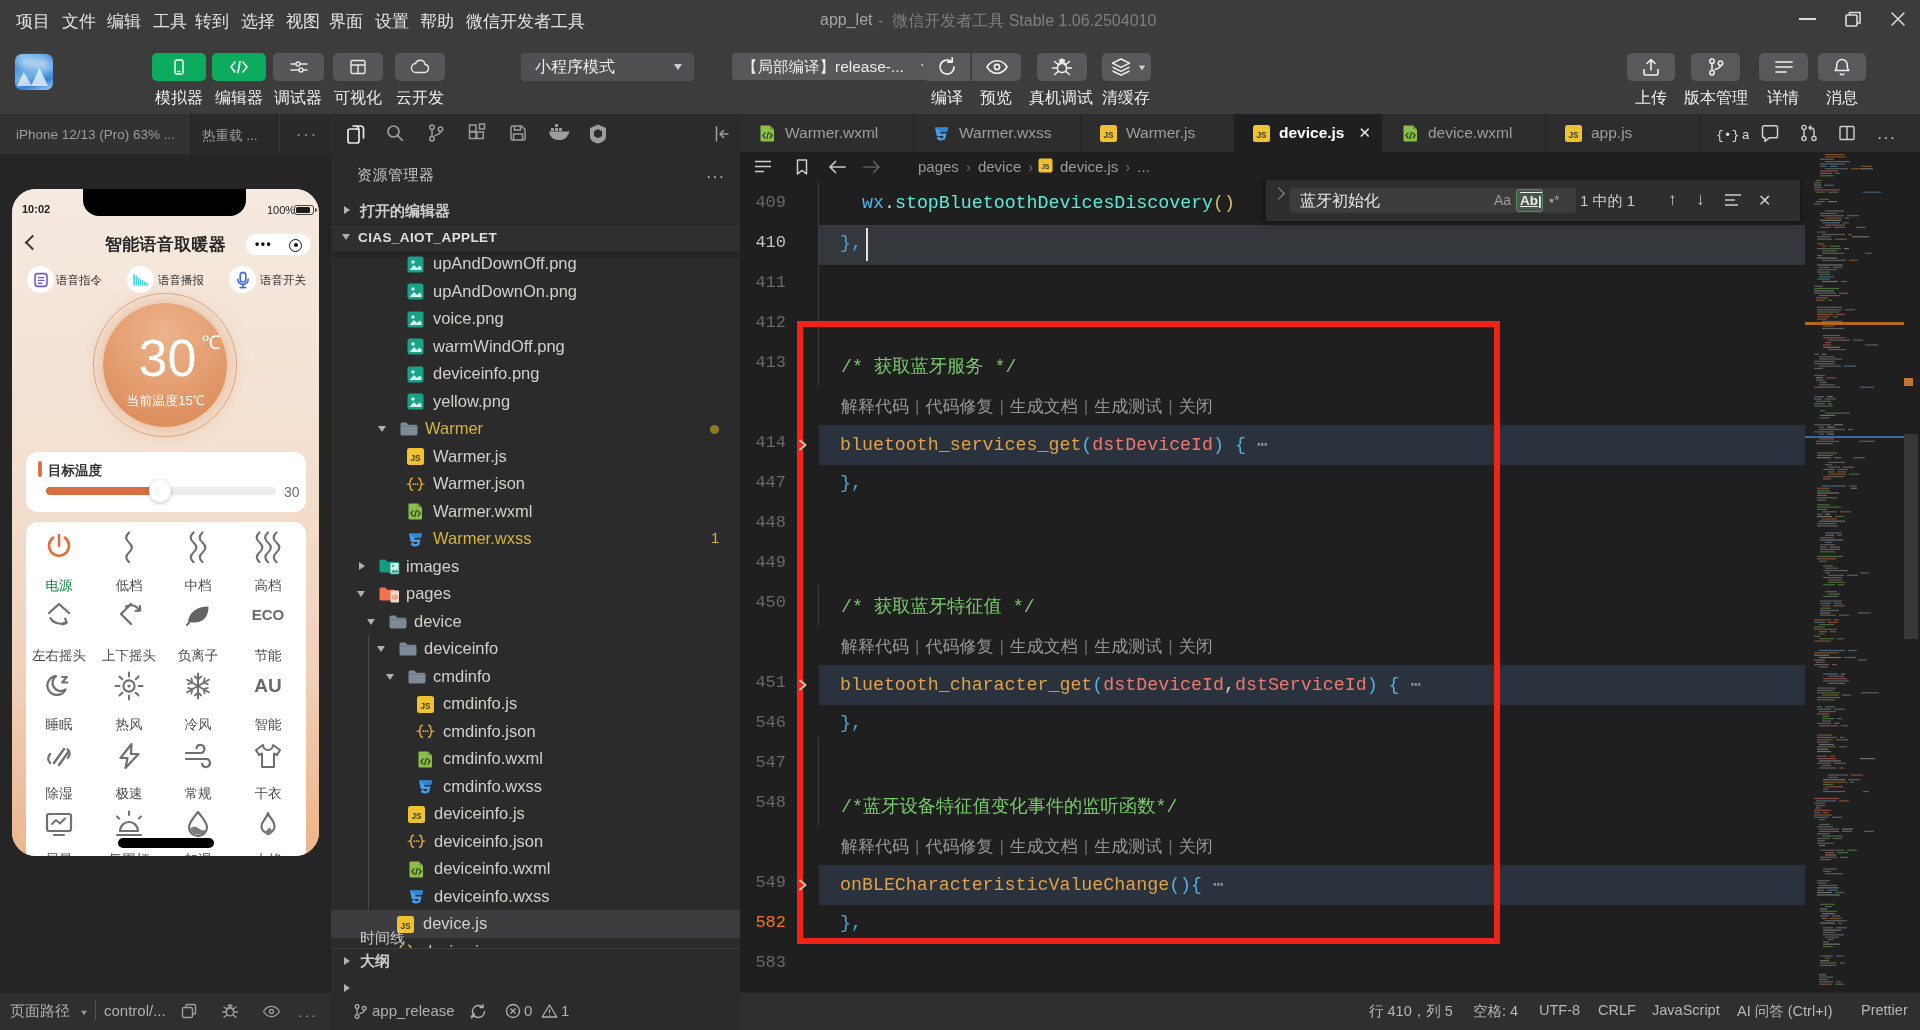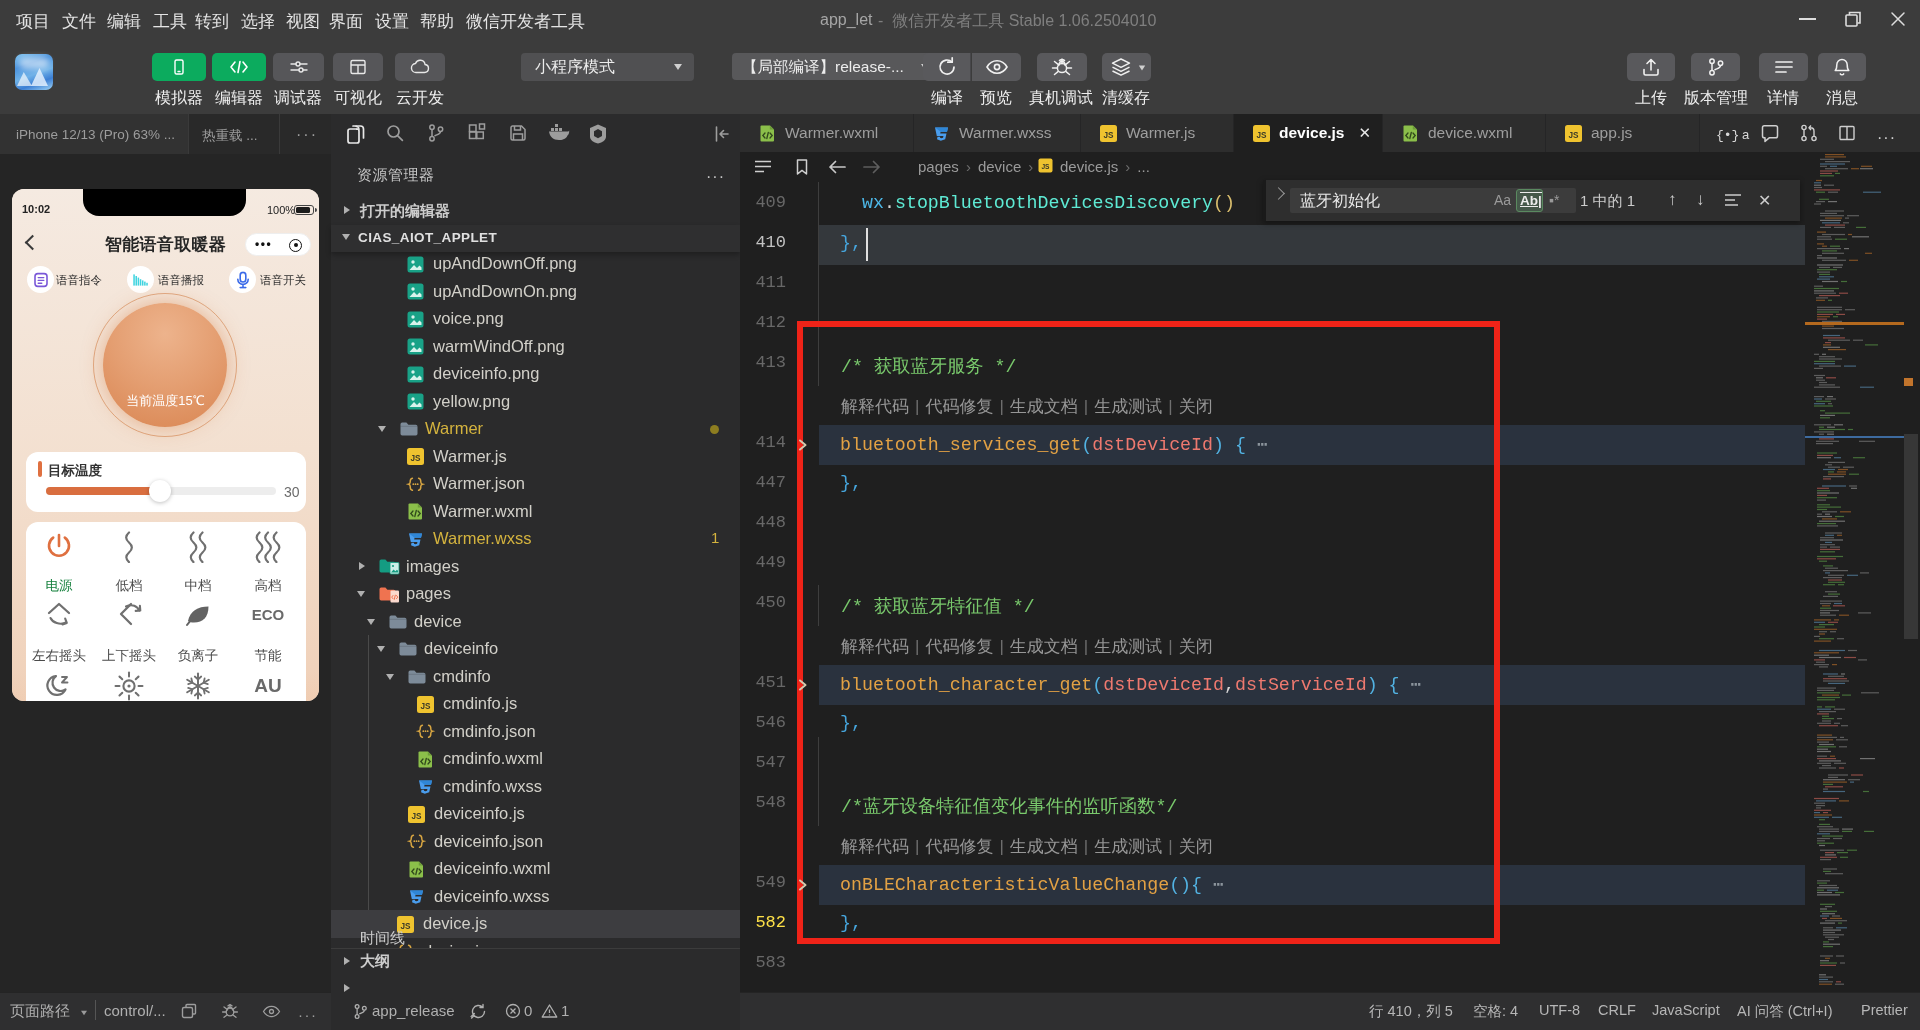--- a/index.html
+++ b/index.html
@@ -171,21 +171,21 @@
 <div class="a tlabel" style="left:1783px;top:88px;transform:translateX(-50%)">详情</div>
 <div class="a tlabel" style="left:1842px;top:88px;transform:translateX(-50%)">消息</div>
 <div class="a" style="left:0;top:114px;width:331px;height:916px;background:#252525"></div>
 <div class="a" style="left:0;top:114px;width:331px;height:40px;background:#292929"></div>
 <div class="a" style="left:0;top:114px;width:188px;height:40px;background:#323232"></div>
 <div class="a" style="left:188px;top:114px;width:1px;height:40px;background:#3a3a3a"></div>
 <div class="a" style="left:279px;top:114px;width:1px;height:40px;background:#3a3a3a"></div>
 <div class="a" style="left:16px;top:127px;font-size:13.5px;color:#9d9d9d;white-space:nowrap">iPhone 12/13 (Pro) 63% ...</div>
 <div class="a" style="left:202px;top:127px;font-size:13.5px;color:#9d9d9d;white-space:nowrap">热重载 ...</div>
 <div class="a" style="left:296px;top:126px;font-size:16px;color:#9d9d9d;letter-spacing:2px">···</div>
-<div class="a" style="left:12px;top:189px;width:307px;height:512px;border-radius:12px;overflow:hidden;background:#f3e2d3">
+<div class="a" style="left:12px;top:189px;width:307px;height:667px;border-radius:24px;overflow:hidden;background:#f3e2d3">
     <div class="a" style="left:0;top:0;width:307px;height:667px;background:linear-gradient(178deg,#f5eae1 0%,#f3e0d0 40%,#f0d2bb 72%,#eec4a4 100%)"></div>
     <div class="a" style="left:205px;top:480px;width:102px;height:187px;background:radial-gradient(ellipse at 100% 100%,rgba(233,150,90,.35),rgba(233,150,90,0) 70%)"></div>
     <div class="a" style="left:0;top:480px;width:102px;height:187px;background:radial-gradient(ellipse at 0% 100%,rgba(233,150,90,.3),rgba(233,150,90,0) 70%)"></div>
     <div class="a" style="left:71px;top:0;width:163px;height:27px;border-radius:0 0 16px 16px;background:#000"></div>
     <div class="a" style="left:10px;top:14px;font-size:11px;color:#222;font-weight:bold">10:02</div>
     <div class="a" style="left:255px;top:15px;font-size:11px;color:#222">100%</div>
     <div class="a" style="left:282px;top:16px;width:20px;height:10px;border:1px solid #444;border-radius:3px">
       <div class="a" style="left:1px;top:1px;width:14px;height:6px;background:#1c1c1c;border-radius:1.5px"></div>
     </div>
     <div class="a" style="left:303px;top:19px;width:2px;height:4px;background:#444;border-radius:0 2px 2px 0"></div>
@@ -223,20 +223,21 @@
       <div style="margin:auto;transform:scale(.8)">
         <svg width="20" height="22" viewBox="0 0 20 22" fill="none">
           <rect x="6.5" y="1.5" width="7" height="12" rx="3.5" stroke="#3a6ae8" stroke-width="2"></rect>
           <path d="M3.5 10a6.5 6.5 0 0 0 13 0 M10 16.5v4 M6.5 20.5h7" stroke="#3a6ae8" stroke-width="2" stroke-linecap="round"></path>
         </svg>
       </div>
     </div>
     <div class="a" style="left:248px;top:84px;font-size:11.5px;color:#2e2e2e;white-space:nowrap">语音开关</div>
     <div class="a" style="left:81px;top:104px;width:144px;height:144px;border-radius:50%;border:1.5px solid rgba(205,118,60,.55)"></div>
     <div class="a" style="left:91px;top:114px;width:124px;height:124px;border-radius:50%;background:radial-gradient(circle at 50% 25%,#edb38c 0%,#e49e71 48%,#d98551 100%);box-shadow:0 0 20px rgba(215,125,65,.5)"></div>
+    <div class="a" style="left:14px;top:139px;width:307px;text-align:center;font-size:52px;font-weight:400;color:#fff">30<span style="font-size:19px;vertical-align:27px">&nbsp;℃</span></div>
     <div class="a" style="left:0;top:203px;width:307px;text-align:center;font-size:13px;color:#fff">当前温度15℃</div>
     <div class="a" style="left:14px;top:263px;width:280px;height:60px;border-radius:12px;background:#fff">
       <div class="a" style="left:12px;top:9px;width:4px;height:16px;border-radius:2px;background:#df7040"></div>
       <div class="a" style="left:22px;top:10px;font-size:13.5px;font-weight:bold;color:#333">目标温度</div>
       <div class="a" style="left:20px;top:35px;width:230px;height:8px;border-radius:4px;background:#ededed"></div>
       <div class="a" style="left:20px;top:35px;width:115px;height:8px;border-radius:4px;background:#d96e3f"></div>
       <div class="a" style="left:123px;top:28px;width:22px;height:22px;border-radius:50%;background:#fff;box-shadow:0 1px 4px rgba(0,0,0,.25)"></div>
       <div class="a" style="left:258px;top:32px;font-size:14px;color:#6b6b6b">30</div>
     </div>
     <div class="a" style="left:14px;top:333px;width:280px;height:340px;border-radius:12px;background:#fff"></div>
@@ -853,21 +854,21 @@
 <div class="ln" style="left:740px;top:433px;color:#686868">414</div>
 <div class="ln" style="left:740px;top:473px;color:#686868">447</div>
 <div class="ln" style="left:740px;top:513px;color:#686868">448</div>
 <div class="ln" style="left:740px;top:553px;color:#686868">449</div>
 <div class="ln" style="left:740px;top:593px;color:#686868">450</div>
 <div class="ln" style="left:740px;top:673px;color:#686868">451</div>
 <div class="ln" style="left:740px;top:713px;color:#686868">546</div>
 <div class="ln" style="left:740px;top:753px;color:#686868">547</div>
 <div class="ln" style="left:740px;top:793px;color:#686868">548</div>
 <div class="ln" style="left:740px;top:873px;color:#686868">549</div>
-<div class="ln" style="left:740px;top:913px;color:#fde047">582</div>
+<div class="ln" style="left:740px;top:913px;color:#f97316">582</div>
 <div class="ln" style="left:740px;top:953px;color:#686868">583</div>
 <div class="a" style="left:819px;top:225px;width:986px;height:40px;background:#34383c"></div>
 <div class="a" style="left:866px;top:228px;width:2px;height:33px;background:#e0e0e0"></div>
 <div class="a" style="left:819px;top:425px;width:986px;height:40px;background:#2a323e"></div>
 <div class="a" style="left:819px;top:665px;width:986px;height:40px;background:#2a323e"></div>
 <div class="a" style="left:819px;top:865px;width:986px;height:40px;background:#2a323e"></div>
 <div class="a" style="left:818px;top:182px;width:1px;height:204px;background:#3e3e3e"></div>
 <div class="a" style="left:818px;top:585px;width:1px;height:41px;background:#3e3e3e"></div>
 <div class="a" style="left:818px;top:737px;width:1px;height:89px;background:#3e3e3e"></div>
 <div class="ct" style="left:862px;top:193px"><span style="color:#4db8e8">wx</span><span style="color:#d4d4d4">.</span><span style="color:#5eead4">stopBluetoothDevicesDiscovery</span><span style="color:#d9bd6d">()</span></div>

